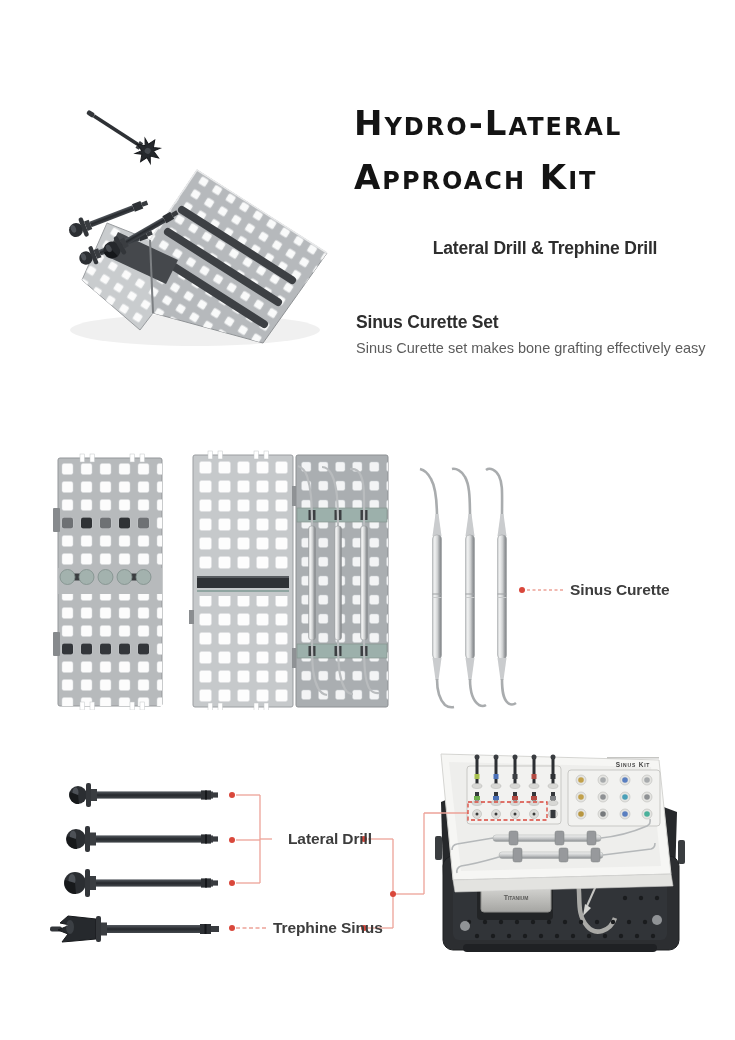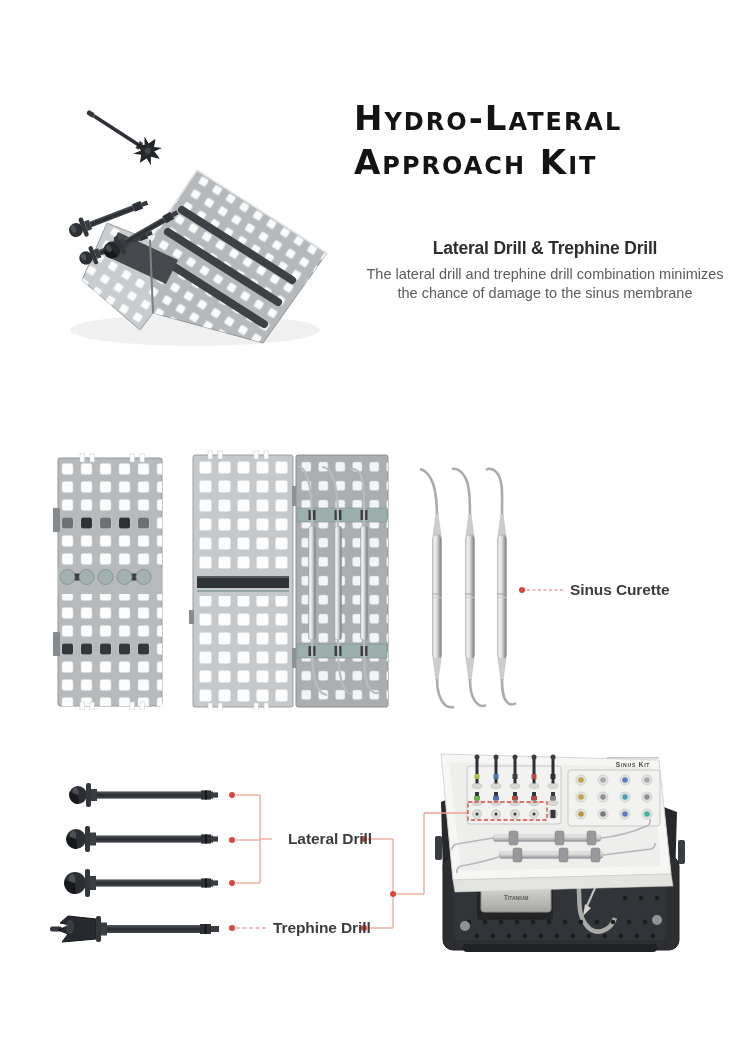--- a/index.html
+++ b/index.html
@@ -1,21 +1,21 @@
 <!DOCTYPE html>
 <html><head>
 <meta charset="utf-8">
 <style>
   html,body{margin:0;padding:0;background:#ffffff;}
   .page{position:relative;width:735px;height:1040px;background:#ffffff;overflow:hidden;
         font-family:"Liberation Sans",sans-serif;}
   svg{position:absolute;display:block;}
   .hero{left:30px;top:82px;}
   .page-title{position:absolute;left:354px;top:96px;width:380px;margin:0;
-      font-family:"DejaVu Sans",sans-serif;font-size:34px;line-height:44px;
+      font-family:"DejaVu Sans",sans-serif;font-size:34px;line-height:54px;
       font-weight:bold;font-variant:small-caps;letter-spacing:2px;color:#141414;}
   .sec{position:absolute;left:356px;width:378px;}
   .sec1{top:238px;text-align:center;}
   .sec2{top:312px;}
   .sec h2{margin:0 0 6px 0;font-size:17.5px;font-weight:bold;color:#2e2e2e;letter-spacing:-0.2px;}
   .sec p{margin:0;font-size:14.5px;line-height:19px;color:#5c5c5c;}
   .trays{left:50px;top:450px;}
   .drills{left:50px;top:772px;}
   .kit{left:435px;top:740px;}
   .overlay{left:0;top:0;pointer-events:none;}
@@ -92,21 +92,24 @@
         <polygon points="13,0 5,3 9,9 3,6 0,13 -3,6 -9,9 -5,3 -13,0 -5,-3 -9,-9 -3,-6 0,-13 3,-6 9,-9 5,-3" fill="#25282c" stroke="#17191c" stroke-width="1"></polygon>
         <circle r="3" fill="#43474c"></circle>
       </g>
     </g>
   </svg>
 
   <h1 class="page-title">Hydro-Lateral Approach Kit</h1>
 
   <div class="sec sec1">
     <h2>Lateral Drill &amp; Trephine Drill</h2>
-    <p>The lateral drill and trephine drill combination minimizes the chance of damage to the sinus membrane</p>
+  </div>
+  <div class="sec sec2">
+    <h2>Sinus Curette Set</h2>
+    <p>Sinus Curette set makes bone grafting effectively easy</p>
   </div>
 
   <svg class="trays" width="470" height="260" viewBox="0 0 470 260">
     <defs>
       <pattern id="p1" patternUnits="userSpaceOnUse" width="19" height="18" patternTransform="translate(8,10)">
         <rect x="4" y="3.5" width="11" height="11" rx="2" fill="#fcfcfc" stroke="#d8dbdd" stroke-width="0.5"></rect>
       </pattern>
       <pattern id="p2" patternUnits="userSpaceOnUse" width="19" height="19" patternTransform="translate(146,8)">
         <rect x="3.5" y="3.5" width="12" height="12" rx="2" fill="#fdfdfd" stroke="#dadddf" stroke-width="0.5"></rect>
       </pattern>
@@ -549,15 +552,15 @@
         <circle cx="232" cy="883" r="3"></circle>
         <circle cx="232" cy="928" r="3"></circle>
       <circle cx="364" cy="839" r="3"></circle>
         <circle cx="364" cy="928" r="3"></circle>
       <circle cx="393" cy="894" r="3"></circle>
     </g>
   </svg>
 
   <div class="callout sinus">Sinus Curette</div>
   <div class="callout lateral">Lateral Drill</div>
-  <div class="callout trephine">Trephine Drill</div>
+  <div class="callout trephine">Trephine Sinus</div>
 
 </div>
 
 </body></html>

